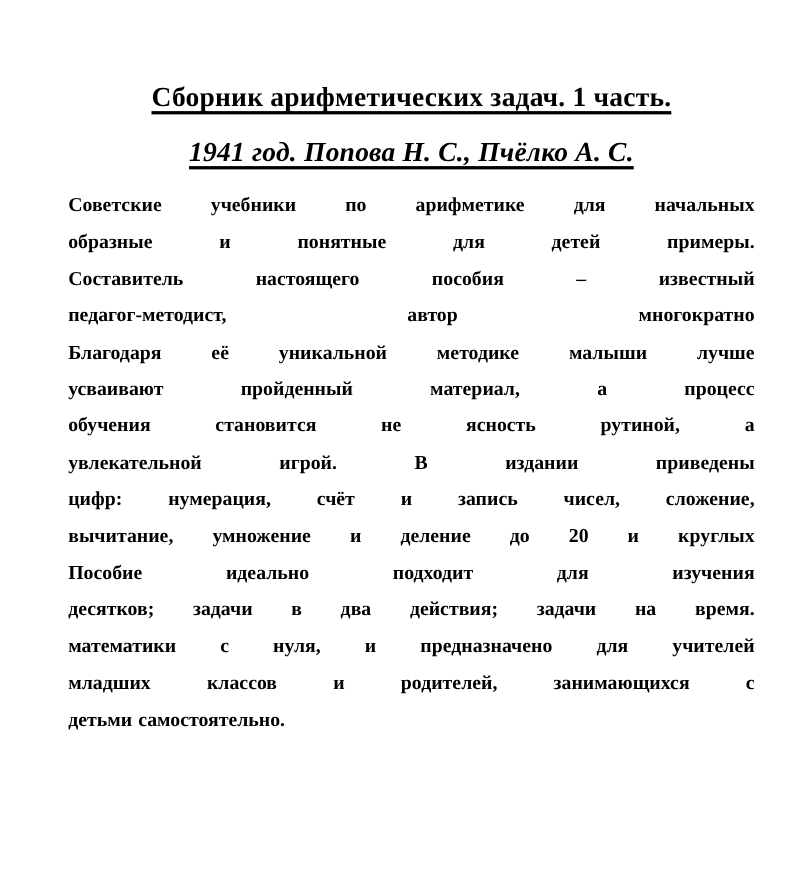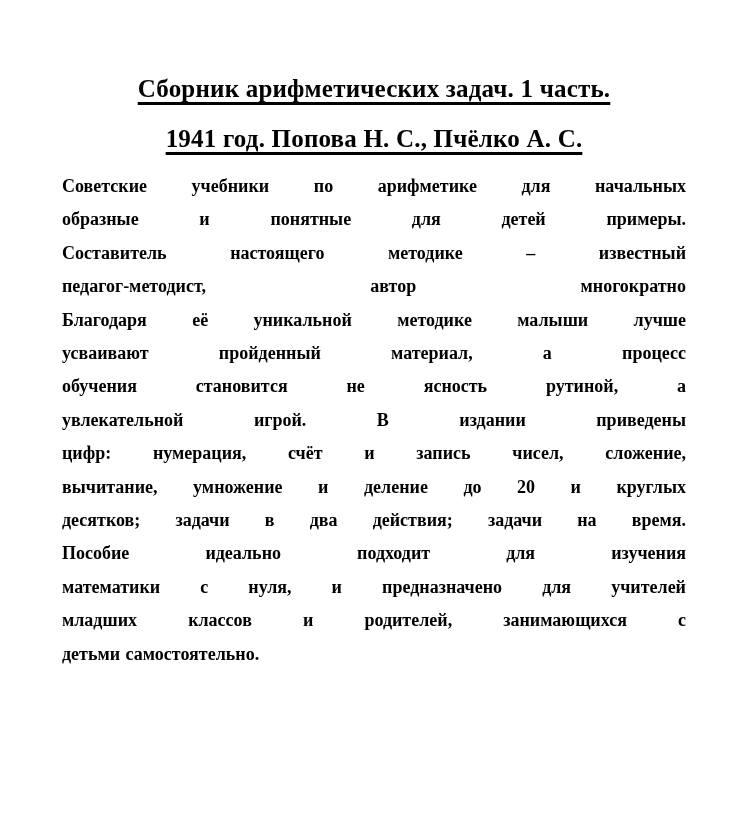--- a/index.html
+++ b/index.html
@@ -28,20 +28,21 @@
     line-height: 38px;
     text-align: center;
     text-decoration: underline;
     text-decoration-thickness: 2.5px;
     text-underline-offset: 5px;
     font-weight: bold;
     letter-spacing: 0.2px;
   }
   .title.subtitle {
     margin-top: 12px;
+    font-style: italic;
   }
   .body-text {
     margin-top: 12px;
     font-size: 18px;
     line-height: 33.4px;
   }
   .line {
     text-align: justify;
     text-align-last: justify;
     word-spacing: 1px;
@@ -52,27 +53,27 @@
 </style>
 </head>
 <body>
 
 <div class="page">
   <h1 class="title">Сборник арифметических задач. 1 часть.</h1>
   <h2 class="title subtitle">1941 год. Попова Н. С., Пчёлко А. С.</h2>
   <div class="body-text">
       <div class="line">Советские учебники по арифметике для начальных</div>
       <div class="line">образные и понятные для детей примеры.</div>
-      <div class="line">Составитель настоящего методике – известный</div>
+      <div class="line">Составитель настоящего пособия – известный</div>
       <div class="line">педагог-методист, автор многократно</div>
       <div class="line">Благодаря её уникальной методике малыши лучше</div>
       <div class="line">усваивают пройденный материал, а процесс</div>
       <div class="line">обучения становится не ясность рутиной, а</div>
       <div class="line">увлекательной игрой. В издании приведены</div>
       <div class="line">цифр: нумерация, счёт и запись чисел, сложение,</div>
       <div class="line">вычитание, умножение и деление до 20 и круглых</div>
+      <div class="line">Пособие идеально подходит для изучения</div>
       <div class="line">десятков; задачи в два действия; задачи на время.</div>
-      <div class="line">Пособие идеально подходит для изучения</div>
       <div class="line">математики с нуля, и предназначено для учителей</div>
       <div class="line">младших классов и родителей, занимающихся с</div>
       <div class="line">детьми самостоятельно.</div>
     </div>
 </div>
 
 </body></html>

